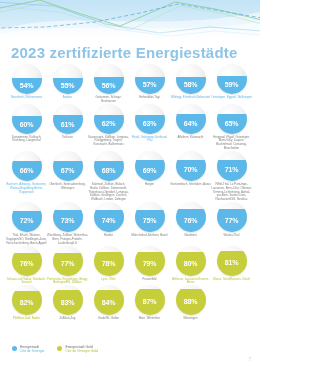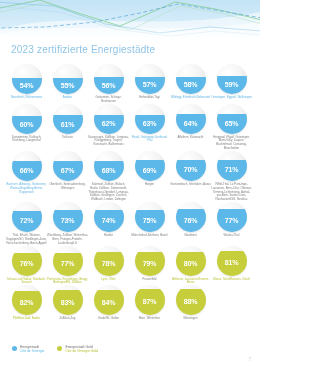--- a/index.html
+++ b/index.html
@@ -34,22 +34,22 @@
     width: 260px; height: 22px;
     background: linear-gradient(to bottom, rgba(255,255,255,0) 0%, #ffffff 85%);
     pointer-events: none;
   }
 
   
   #page-title {
     position: absolute;
     top: 44px;
     left: 11px;
-    font-size: 10px;
-    font-weight: 400;
+    font-size: 15px;
+    font-weight: 700;
     letter-spacing: .2px;
     color: #8fc4e6;
     white-space: nowrap;
   }
 
   
   #gauge-grid {
     position: absolute;
     top: 64px;
     left: 0;

